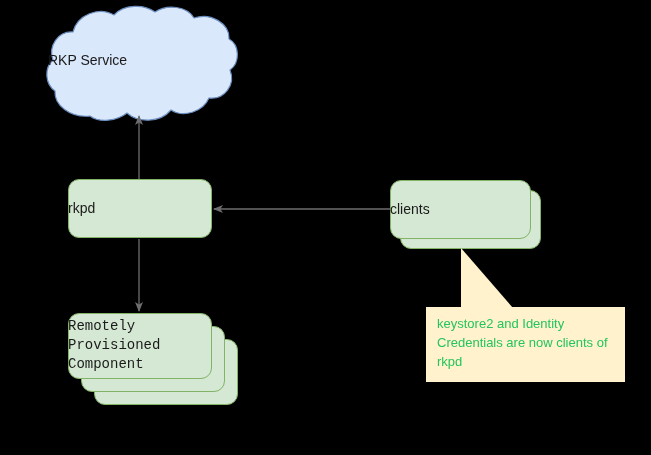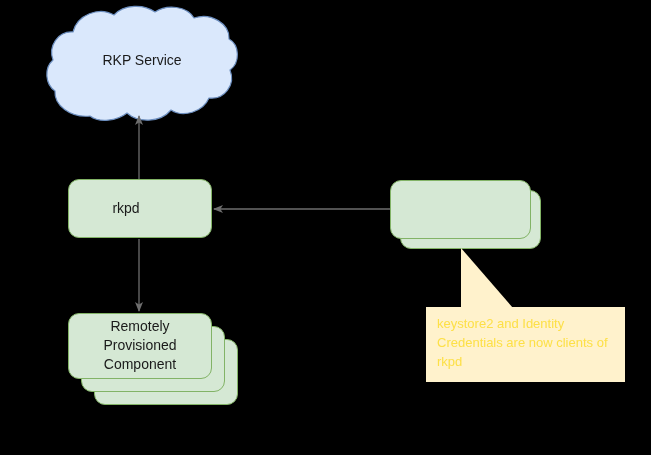--- a/index.html
+++ b/index.html
@@ -13,21 +13,20 @@
     height: 455px;
     background: #000000;
     overflow: hidden;
     font-family: "Liberation Sans", sans-serif;
   }
   .node-label {
     position: absolute;
     color: #1a1a1a;
     font-size: 14px;
     line-height: 19px;
-    text-align: center;
     white-space: pre-line;
     pointer-events: none;
   }
   
   #cloud-shape {
     position: absolute;
     left: 44px;
     top: 4px;
     width: 196px;
     height: 118px;
@@ -49,21 +48,21 @@
   #rkpd-box { left: 68px; top: 179px; width: 144px; height: 59px; }
   #rkpd-label { left: 68px; top: 199px; width: 116px; }
   
   #clients-stack-back { left: 400px; top: 190px; width: 141px; height: 59px; }
   #clients-box { left: 390px; top: 180px; width: 141px; height: 59px; }
   #clients-label { left: 390px; top: 200px; width: 141px; }
   
   #rpc-stack-back2 { left: 94px; top: 339px; width: 144px; height: 66px; }
   #rpc-stack-back1 { left: 81px; top: 326px; width: 144px; height: 66px; }
   #rpc-box { left: 68px; top: 313px; width: 144px; height: 66px; }
-  #rpc-label { left: 68px; top: 317px; width: 144px; }
+  #rpc-label { left: 68px; top: 317px; width: 144px; font-family: Liberation Mono, monospace; }
 
   
   #edges {
     position: absolute;
     left: 0; top: 0;
     width: 651px; height: 455px;
     pointer-events: none;
   }
   
   #callout-box {
@@ -73,21 +72,21 @@
     width: 199px;
     height: 75px;
     background: #fff2cc;
     box-sizing: border-box;
   }
   #callout-text {
     position: absolute;
     left: 437px;
     top: 314px;
     width: 182px;
-    color: #fde047;
+    color: #22c55e;
     font-size: 13px;
     line-height: 19px;
     text-align: left;
     white-space: pre-line;
   }
   #callout-tail {
     position: absolute;
     left: 455px;
     top: 246px;
     width: 62px;
@@ -114,20 +113,21 @@
              C 116 119 94 119 83 109
              C 73 117 55 119 46 112 Z" fill="#dae8fc" stroke="#6c8ebf" stroke-width="1.2" stroke-linejoin="round"></path>
   </svg>
   <div class="node-label" id="cloud-label">RKP Service</div>
 
   <div class="rbox" id="rkpd-box"></div>
   <div class="node-label" id="rkpd-label">rkpd</div>
 
   <div class="rbox" id="clients-stack-back"></div>
   <div class="rbox" id="clients-box"></div>
+  <div class="node-label" id="clients-label">clients</div>
 
   <div class="rbox" id="rpc-stack-back2"></div>
   <div class="rbox" id="rpc-stack-back1"></div>
   <div class="rbox" id="rpc-box"></div>
   <div class="node-label" id="rpc-label">Remotely
 Provisioned
 Component</div>
 
   <svg id="edges" viewBox="0 0 651 455">
     <defs>

